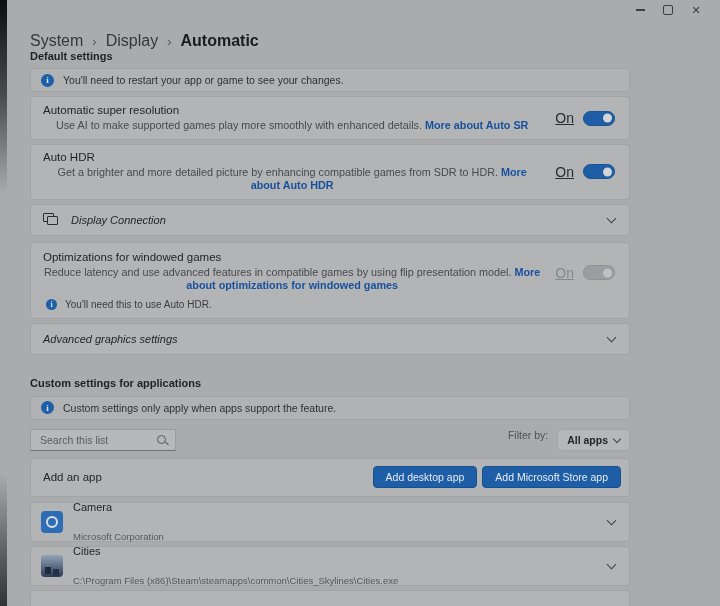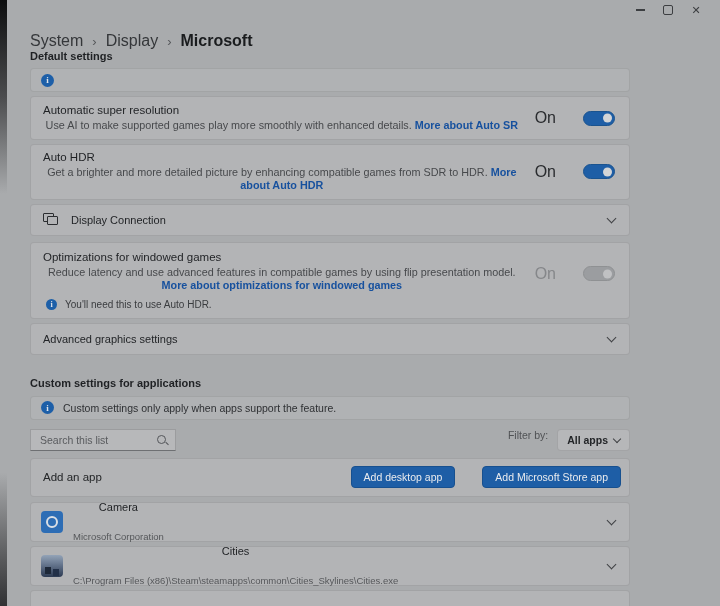--- a/index.html
+++ b/index.html
@@ -51,31 +51,31 @@
   .setting-desc{font-size:10.8px;color:#47494c;margin-top:3px;line-height:1.25;text-align:center;}
   .inline-link{color:#17519e;font-weight:700;cursor:pointer;}
   .setting-note{display:flex;align-items:center;margin-top:6px;margin-left:3px;}
   .setting-note .info-icon{width:11px;height:11px;font-size:8px;}
   .note-text{margin-left:8px;font-size:10px;color:#3a3c3f;}
   
   .toggle-wrap{display:flex;align-items:center;flex:none;}
   .toggle-wrap.disabled .toggle{background:#9b9da0;border-color:#8f9193;}
   .toggle-wrap.disabled .toggle::after{background:#c0c1c3;}
   .toggle-wrap.disabled .toggle-label{color:#85878a;}
-  .toggle-label{font-size:16px;color:#2a2c2f;margin-right:27px;}
+  .toggle-label{font-size:14px;color:#2a2c2f;margin-right:9px;text-decoration:underline;}
   .toggle{
     width:32px;height:15px;border-radius:8px;background:#1e5ea6;border:1px solid #1a538f;
     position:relative;cursor:pointer;box-sizing:border-box;
   }
   .toggle::after{
     content:'';position:absolute;right:2.5px;top:50%;transform:translateY(-50%);
     width:9px;height:9px;border-radius:50%;background:#d3d5d7;
   }
   
-  .expander{margin-top:4px;height:32px;display:flex;align-items:center;padding:0 14px 0 12px;}
+  .expander{margin-top:4px;height:32px;display:flex;align-items:center;padding:0 14px 0 12px;font-style:italic;}
   .expander .exp-label{font-size:11px;color:#232528;}
   .spacer{flex:1;}
   .chev{width:6px;height:6px;border-right:1.3px solid #3f4144;border-bottom:1.3px solid #3f4144;transform:rotate(45deg);margin-top:-3px;flex:none;}
   
   .dc-icon{position:relative;width:16px;height:13px;margin-right:12px;flex:none;}
   .dc-icon::before{content:'';position:absolute;left:0;top:0;width:9px;height:7px;border:1.2px solid #2b2d30;border-radius:1px;}
   .dc-icon::after{content:'';position:absolute;left:4px;top:3px;width:9px;height:7px;border:1.2px solid #2b2d30;border-radius:1px;background:#b3b4b6;}
   
   .toolbar{margin-top:9px;display:flex;align-items:center;width:600px;}
   .searchbox{
@@ -99,31 +99,31 @@
   .filter-select .chev{width:5px;height:5px;margin-top:-2px;}
   
   .addapp{margin-top:7px;height:39px;display:flex;align-items:center;padding:0 8px 0 12px;}
   .addapp-label{font-size:11.5px;color:#232527;}
   .btn{
     height:22px;border-radius:4px;background:#1e5ea6;border:1px solid #17508f;color:#e9ebee;
     font-size:10.5px;display:flex;align-items:center;padding:0 12px;cursor:pointer;
     font-family:"Liberation Sans",sans-serif;
   }
   .btn + .btn{margin-left:5px;}
-  .btn-group{margin-left:auto;display:flex;gap:22px;}
+  .btn-group{margin-left:auto;display:flex;}
   
   .app-row{margin-top:4px;height:40px;display:flex;align-items:center;padding:0 14px 0 10px;}
   .app-row.first{margin-top:5px;}
   .app-icon{width:22px;height:22px;border-radius:4px;flex:none;margin-right:10px;position:relative;}
   .icon-camera{background:#2d6db5;}
   .icon-camera::after{content:'';position:absolute;left:50%;top:50%;transform:translate(-50%,-50%);width:8px;height:8px;border:2px solid #d9dee5;border-radius:50%;}
   .icon-cities{background:linear-gradient(180deg,#93a3b7 0%,#64748c 45%,#2c3a52 100%);}
   .icon-cities::after{content:'';position:absolute;left:4px;bottom:3px;width:6px;height:7px;background:#1d2838;box-shadow:8px 2px 0 #223048;}
   .app-text{display:flex;flex-direction:column;justify-content:center;min-width:0;}
-  .app-name{font-size:11px;color:#1f2124;text-align:center;}
+  .app-name{font-size:11px;color:#1f2124;}
   .app-detail{font-size:9.5px;color:#55575a;margin-top:18px;min-height:11px;white-space:nowrap;}
 </style>
 </head>
 <body>
 
 <div class="screen">
   <div class="edge-strip"></div>
 
   <div class="titlebar">
     <div class="win-btn">
@@ -137,27 +137,28 @@
       </div>
   </div>
 
   <div class="content">
 
     <div class="breadcrumb">
       <span>System</span>
       <span class="crumb-sep">›</span>
       <span>Display</span>
       <span class="crumb-sep">›</span>
-      <span class="crumb-last">Microsoft</span>
+      <span class="crumb-last">Automatic</span>
     </div>
 
     <div class="section-label">Default settings</div>
 
     <div class="banner">
       <span class="info-icon">i</span>
+      <span class="banner-text">You'll need to restart your app or game to see your changes.</span>
     </div>
 
     <div class="card setting-card">
       <div class="setting-text">
         <div class="setting-title">Automatic super resolution</div>
         <div class="setting-desc">
           <span>Use AI to make supported games play more smoothly with enhanced details.</span>
           <span class="inline-link">More about Auto SR</span>
         </div>
       </div>

